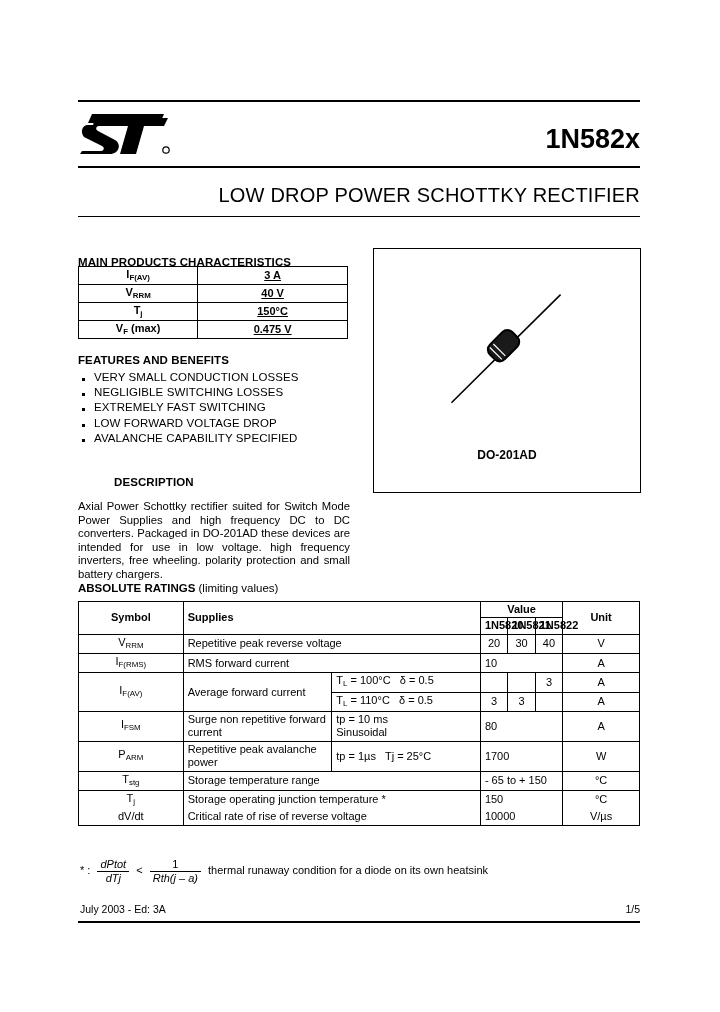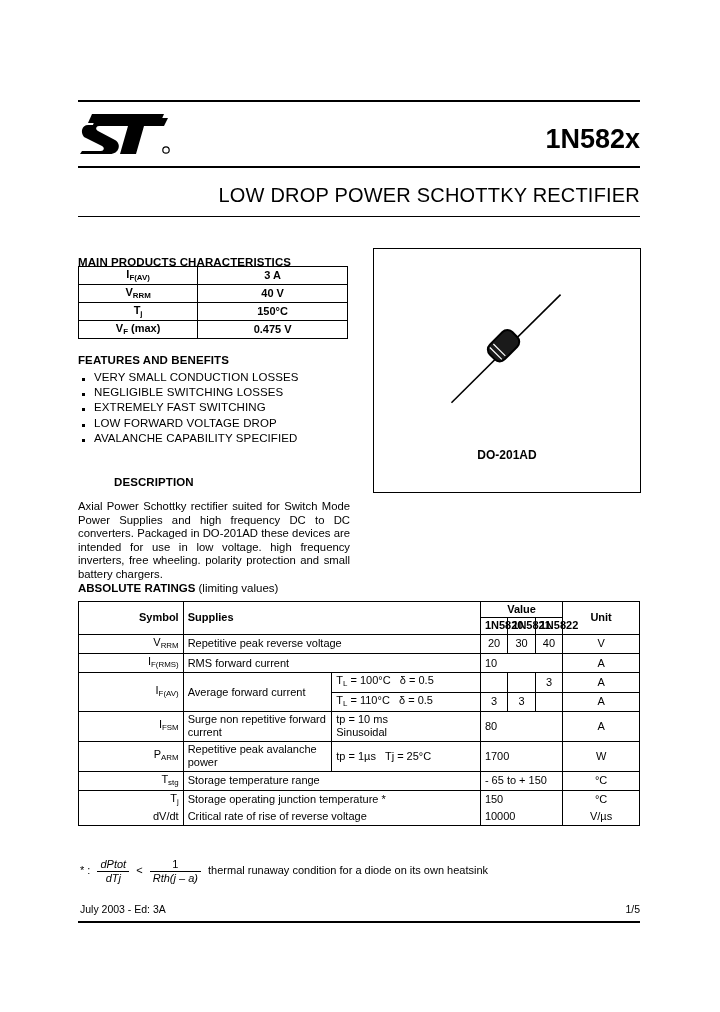--- a/index.html
+++ b/index.html
@@ -82,21 +82,21 @@
   }
   .mpc-table td {
     border: 1px solid #000;
     height: 17px;
     text-align: center;
     font-weight: bold;
     padding: 0 2px;
     line-height: 1.1;
   }
   .mpc-table td.k { width: 130px; }
-  .mpc-table td.v { width: 166px; }
+  .mpc-table td.v { width: 166px; text-decoration: underline; }
   sub { font-size: 0.72em; vertical-align: -0.24em; }
 
   
   .features {
     position: absolute;
     left: 78px; top: 370px;
     width: 300px;
     font-size: 11.5px;
     line-height: 15.2px;
     letter-spacing: 0.1px;
@@ -162,21 +162,21 @@
   .ar-table th, .ar-table td {
     border: 1px solid #000;
     padding: 1px 4px;
     line-height: 13.4px;
     vertical-align: middle;
   }
   .ar-table th {
     text-align: center;
     font-weight: bold;
   }
-  .ar-table .c-sym   { width: 66px;  text-align: right; }
+  .ar-table .c-sym   { width: 66px;  text-align: center; }
   .ar-table .c-par   { width: 204px; text-align: left; }
   .ar-table .c-cond  { width: 130px; text-align: left; }
   .ar-table .c-v     { width: 50px;  text-align: center; }
   .ar-table .c-unit  { width: 46px;  text-align: center; }
   .ar-table td.ctr   { text-align: left; }
   .ar-table td.noline-bottom { border-bottom: none; }
   .ar-table td.noline-top { border-top: none; }
   .nowrap { white-space: nowrap; }
 
   

